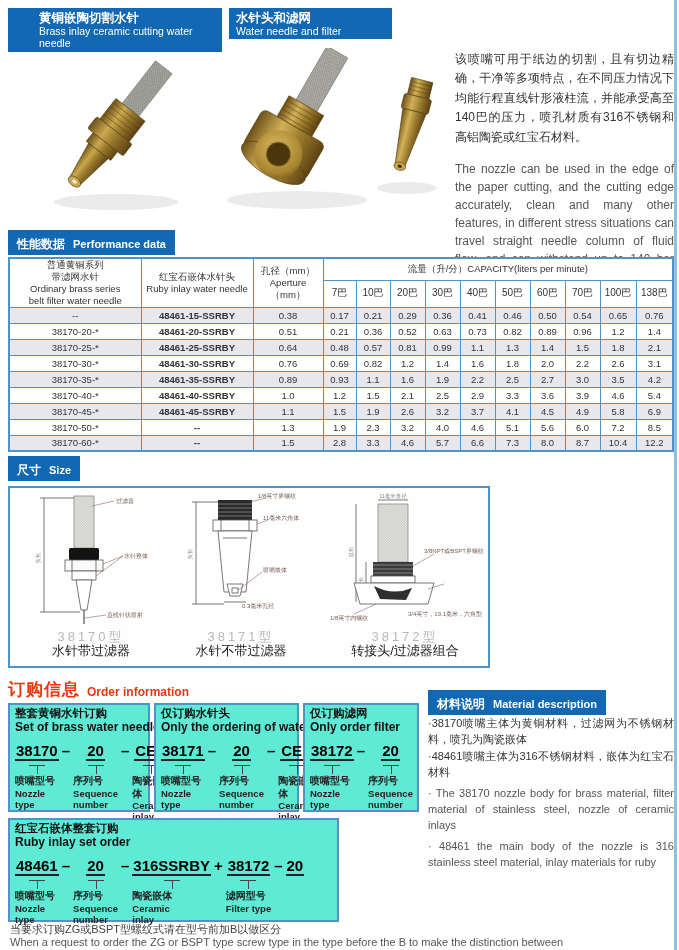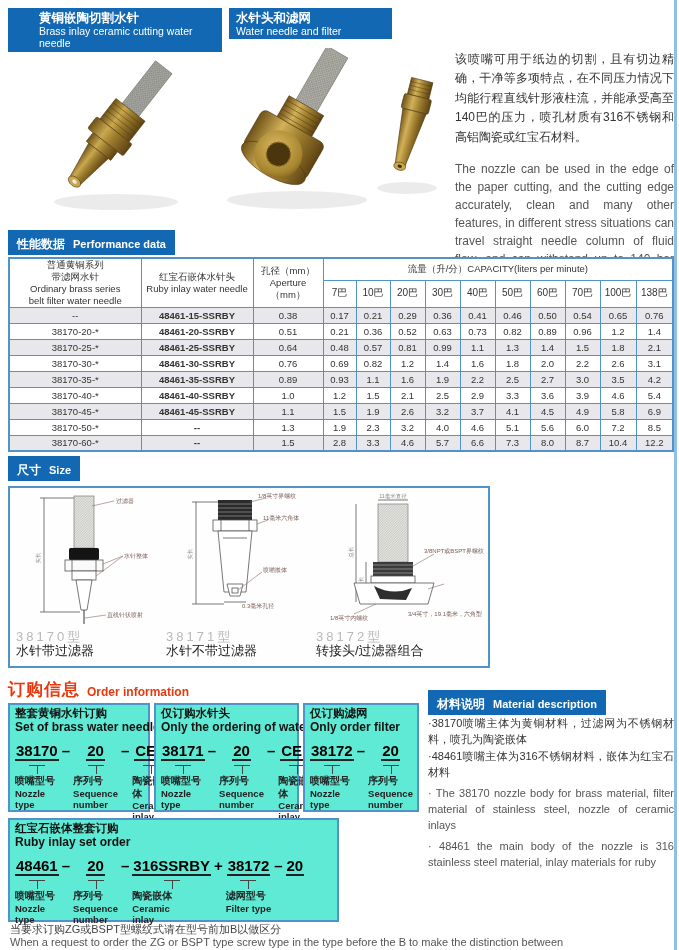--- a/index.html
+++ b/index.html
@@ -32,21 +32,21 @@
   th.hcap { height:20px; font-size:10px;margin-left:28px; }
   #pressure-row th { height:24px; font-size:10px; }
   table.perf td { font-size:9.5px; height:16px; }
   table.perf td.ruby { font-weight:bold; }
   tr.stripe td { background:#e8e8ec; }
   .h1 span, .h2 span, .h3 span { display:block; }
 
   
   .size-box { position:absolute; left:8px; top:486px; width:482px; height:182px;
               border:2px solid #4f93c9; background:#fefefe; display:flex; justify-content:space-between; padding:4px 6px 2px; }
-  .drawing { display:flex; flex-direction:column; align-items:flex-start; }
+  .drawing { display:flex; flex-direction:column; align-items:center; }
   .drawing .model { font-size:13px; letter-spacing:3px; color:#b9b9b9; line-height:1.1; }
   .drawing .cap { font-size:13px; color:#222; line-height:1.15; }
   .dlabel { font-size:6px; fill:#7d6158; }
   .ddim { font-size:5.5px; fill:#888; }
   .dline { stroke:#555; fill:none; stroke-width:0.8; }
   .lead { stroke:#8a6a62; stroke-width:0.6; }
 
   
   .order-head { position:absolute; left:8px; top:678px; display:flex; align-items:flex-end; gap:7px; }
   .order-head .cn { color:#e8380d; font-size:17px; font-weight:bold; letter-spacing:1px; }

